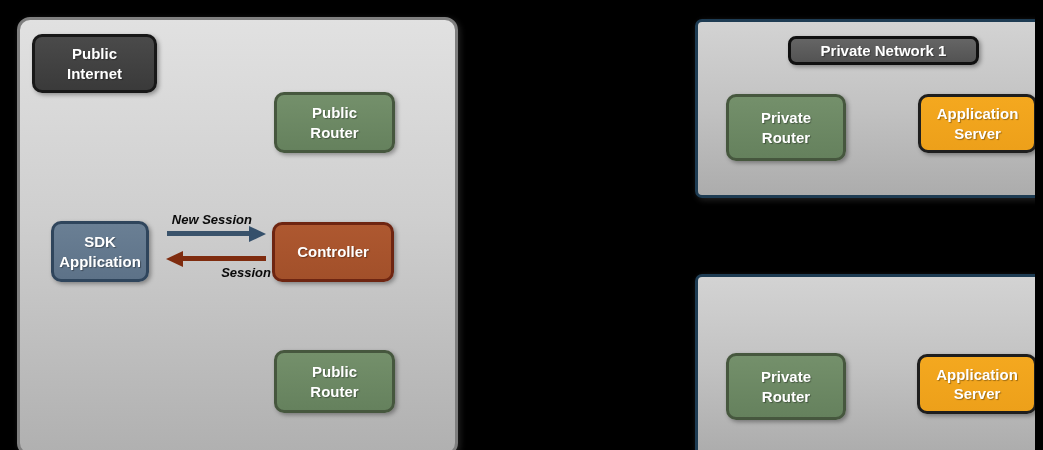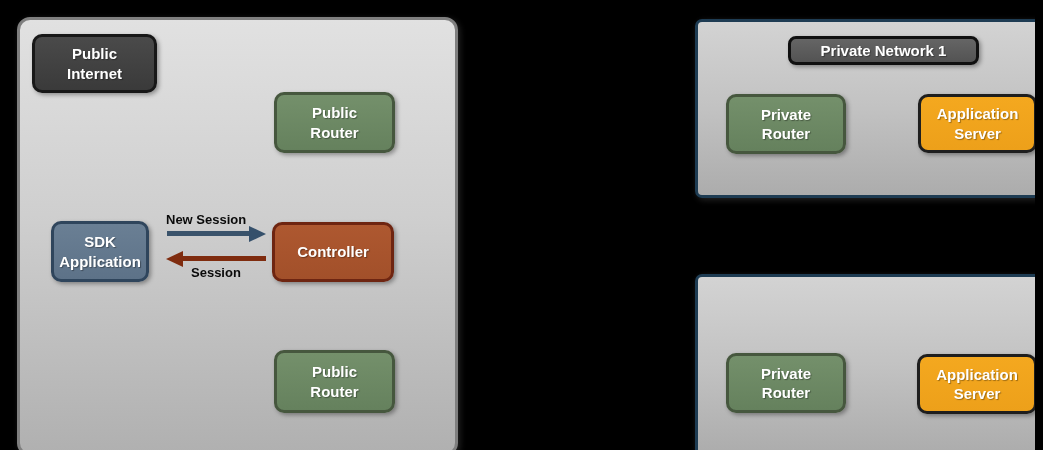--- a/index.html
+++ b/index.html
@@ -62,21 +62,21 @@
   
   .n-public-internet     { left: 8px;   top: 10px;  width: 125px; height: 59px; }
   .n-public-router-top   { left: 250px; top: 68px;  width: 121px; height: 61px; }
   .n-sdk-application     { left: 27px;  top: 197px; width: 98px; height: 61px; }
   .n-controller          { left: 248px; top: 198px; width: 122px; height: 60px; text-align: center; }
   .n-public-router-bot   { left: 250px; top: 326px; width: 121px; height: 63px; }
 
   
   .n-pn-header           { left: 86px;  top: 10px;  width: 191px; height: 29px; }
   .zone-pn2 .n-pn-header { top: 12px; height: 30px; }
-  .n-private-router      { left: 24px;  top: 68px;  width: 120px; height: 60px; }
+  .n-private-router      { left: 24px;  top: 68px;  width: 120px; height: 67px; }
   .zone-pn2 .n-private-router { top: 72px; }
   .n-app-server          { left: 216px; top: 68px;  width: 119px; height: 59px; }
   .zone-pn2 .n-app-server { left: 215px; top: 73px; width: 120px; height: 60px; }
 
   
   .arrow-line {
     position: absolute;
     height: 5px;
   }
   .arrow-head {
@@ -88,21 +88,22 @@
   .line-new-session { left: 151px; top: 215px; width: 83px; background: #3a536b; }
   .head-new-session { left: 233px; top: 210px; border-left: 17px solid #35506b; }
   .line-session     { left: 166px; top: 240px; width: 84px; background: #7f2c0f; }
   .head-session     { left: 150px; top: 235px; border-right: 17px solid #7f2c0f; }
 
   .arrow-label {
     position: absolute;
     color: #0a0a0a;
     font-weight: bold;
     font-size: 13px;
-    text-align: left;
+    text-align: right;
+    font-style: italic;
   }
   .lbl-new-session { left: 150px; top: 196px; width: 86px; }
   .lbl-session     { left: 175px; top: 249px; width: 80px; }
 </style>
 </head>
 <body>
 
 <div class="stage">
 
   <div class="zone zone-public">

